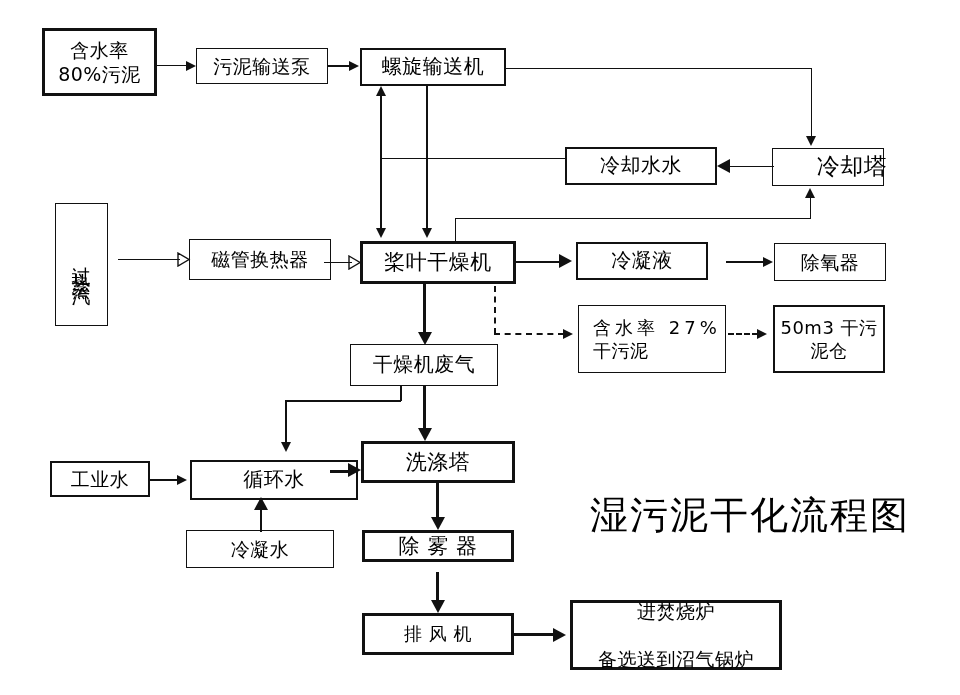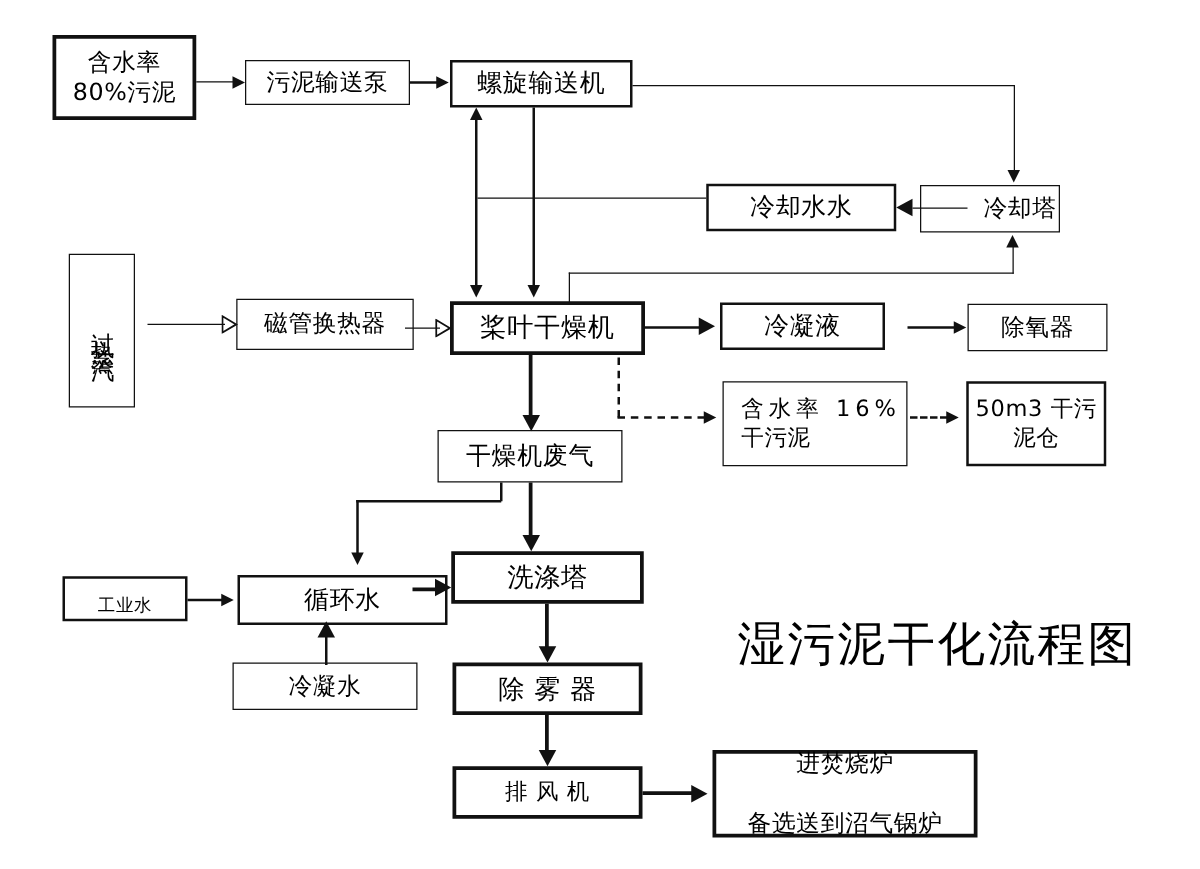--- a/index.html
+++ b/index.html
@@ -87,21 +87,21 @@
   </div>
 
   <div class="box med" style="left:360px;top:48px;width:146px;height:38px;font-size:20px;">
     <span class="ln">螺旋输送机</span>
   </div>
 
   <div class="box med" style="left:565px;top:147px;width:152px;height:38px;font-size:20px;">
     <span class="ln">冷却水水</span>
   </div>
 
-  <div class="box" style="left:736px;top:148px;width:112px;height:38px;font-size:19px;padding-left:48px;">
+  <div class="box" style="left:772px;top:148px;width:112px;height:38px;font-size:23px;padding-left:48px;">
     <span class="ln">冷却塔</span>
   </div>
 
   <div class="box" style="left:55px;top:203px;width:53px;height:123px;font-size:19px;">
     <span class="vtext">过热蒸汽</span>
   </div>
 
   <div class="box" style="left:189px;top:239px;width:142px;height:41px;font-size:19px;">
     <span class="ln">磁管换热器</span>
   </div>
@@ -112,50 +112,50 @@
 
   <div class="box med" style="left:576px;top:242px;width:132px;height:38px;font-size:20px;">
     <span class="ln">冷凝液</span>
   </div>
 
   <div class="box" style="left:774px;top:243px;width:112px;height:38px;font-size:19px;">
     <span class="ln">除氧器</span>
   </div>
 
   <div class="box" style="left:578px;top:305px;width:148px;height:68px;font-size:18px;align-items:flex-start;padding-left:14px;">
-    <span class="ln wide">含水率 16%</span>
+    <span class="ln wide">含水率 27%</span>
     <span class="ln">干污泥</span>
   </div>
 
   <div class="box med" style="left:773px;top:305px;width:112px;height:68px;font-size:18px;">
     <span class="ln">50m3 干污</span>
     <span class="ln">泥仓</span>
   </div>
 
   <div class="box" style="left:350px;top:344px;width:148px;height:42px;font-size:20px;">
     <span class="ln">干燥机废气</span>
   </div>
 
-  <div class="box med" style="left:50px;top:461px;width:100px;height:36px;font-size:14px;justify-content:flex-end;">
+  <div class="box med" style="left:50px;top:461px;width:100px;height:36px;font-size:19px;">
     <span class="ln">工业水</span>
   </div>
 
   <div class="box med" style="left:190px;top:460px;width:168px;height:40px;font-size:20px;">
     <span class="ln">循环水</span>
   </div>
 
   <div class="box" style="left:186px;top:530px;width:148px;height:38px;font-size:19px;">
     <span class="ln">冷凝水</span>
   </div>
 
   <div class="box thick" style="left:361px;top:441px;width:154px;height:42px;font-size:21px;">
     <span class="ln">洗涤塔</span>
   </div>
 
-  <div class="box thick" style="left:362px;top:530px;width:152px;height:42px;font-size:21px;">
+  <div class="box thick" style="left:362px;top:530px;width:152px;height:32px;font-size:21px;">
     <span class="ln">除 雾 器</span>
   </div>
 
   <div class="box thick" style="left:362px;top:613px;width:152px;height:42px;font-size:18px;">
     <span class="ln">排 风 机</span>
   </div>
 
   <div class="box thick" style="left:570px;top:600px;width:212px;height:70px;font-size:19px;gap:23px;">
     <span class="ln">进焚烧炉</span>
     <span class="ln">备选送到沼气锅炉</span>

